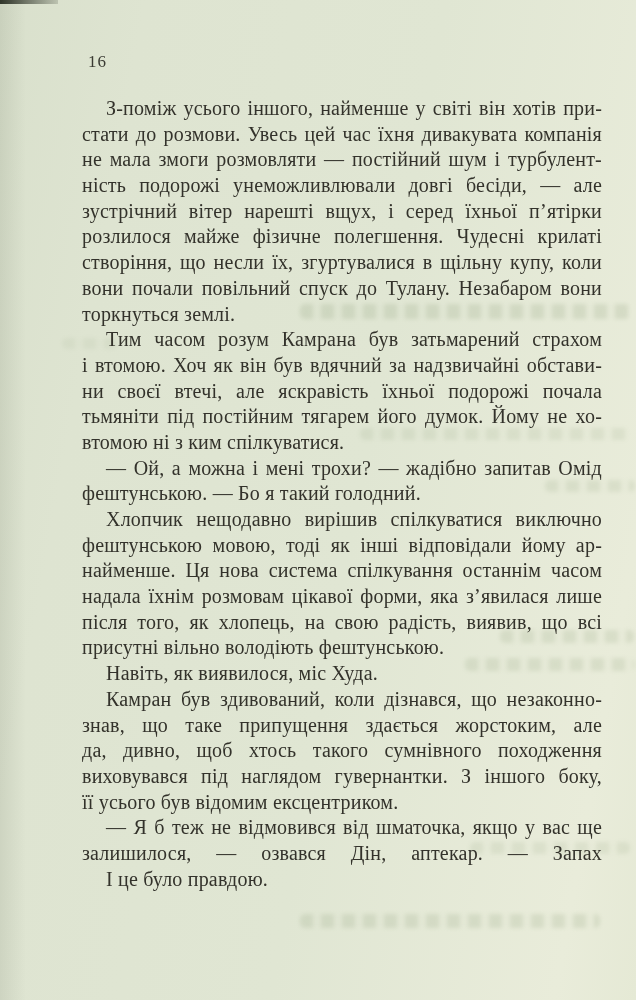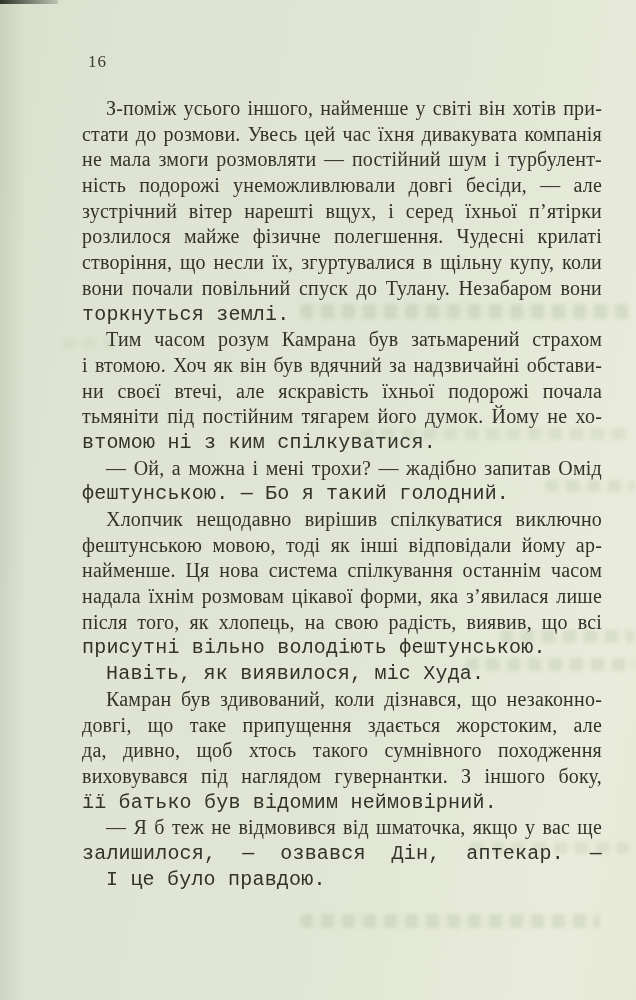--- a/index.html
+++ b/index.html
@@ -59,21 +59,20 @@
     display: block;
     height: 25.7px;
     line-height: 25.7px;
     overflow: hidden;
     text-align: justify;
     text-align-last: justify;
     white-space: normal;
   }
   .line.last {
     text-align-last: left;
-    font-family: Liberation Mono, monospace;
   }
   .line.first {
     text-indent: 24px;
   }
   
   .ghost {
     position: absolute;
     border-radius: 5px;
     background: repeating-linear-gradient(90deg,
       rgba(125,145,105,0.55) 0px, rgba(125,145,105,0.55) 13px,
@@ -128,22 +127,22 @@
       <div class="line first">— Ой, а можна і мені трохи? — жадібно запитав Омід</div>
       <div class="line last">фештунською. — Бо я такий голодний.</div>
       <div class="line first">Хлопчик нещодавно вирішив спілкуватися виключно</div>
       <div class="line">фештунською мовою, тоді як інші відповідали йому ар-</div>
       <div class="line">найменше. Ця нова система спілкування останнім часом</div>
       <div class="line">надала їхнім розмовам цікавої форми, яка з’явилася лише</div>
       <div class="line">після того, як хлопець, на свою радість, виявив, що всі</div>
       <div class="line last">присутні вільно володіють фештунською.</div>
       <div class="line first last">Навіть, як виявилося, міс Худа.</div>
       <div class="line first">Камран був здивований, коли дізнався, що незаконно-</div>
-      <div class="line">довгі, що таке припущення здається жорстоким, але</div>
+      <div class="line">знав, що таке припущення здається жорстоким, але</div>
       <div class="line">да, дивно, щоб хтось такого сумнівного походження</div>
       <div class="line">виховувався під наглядом гувернантки. З іншого боку,</div>
-      <div class="line last">її батько був відомим неймовірний.</div>
+      <div class="line last">її усього був відомим ексцентриком.</div>
       <div class="line first">— Я б теж не відмовився від шматочка, якщо у вас ще</div>
       <div class="line last">залишилося, — озвався Дін, аптекар. — Запах неймовірний.</div>
       <div class="line first last">І це було правдою.</div>
     </div>
 
 </div>
 
 </body></html>

